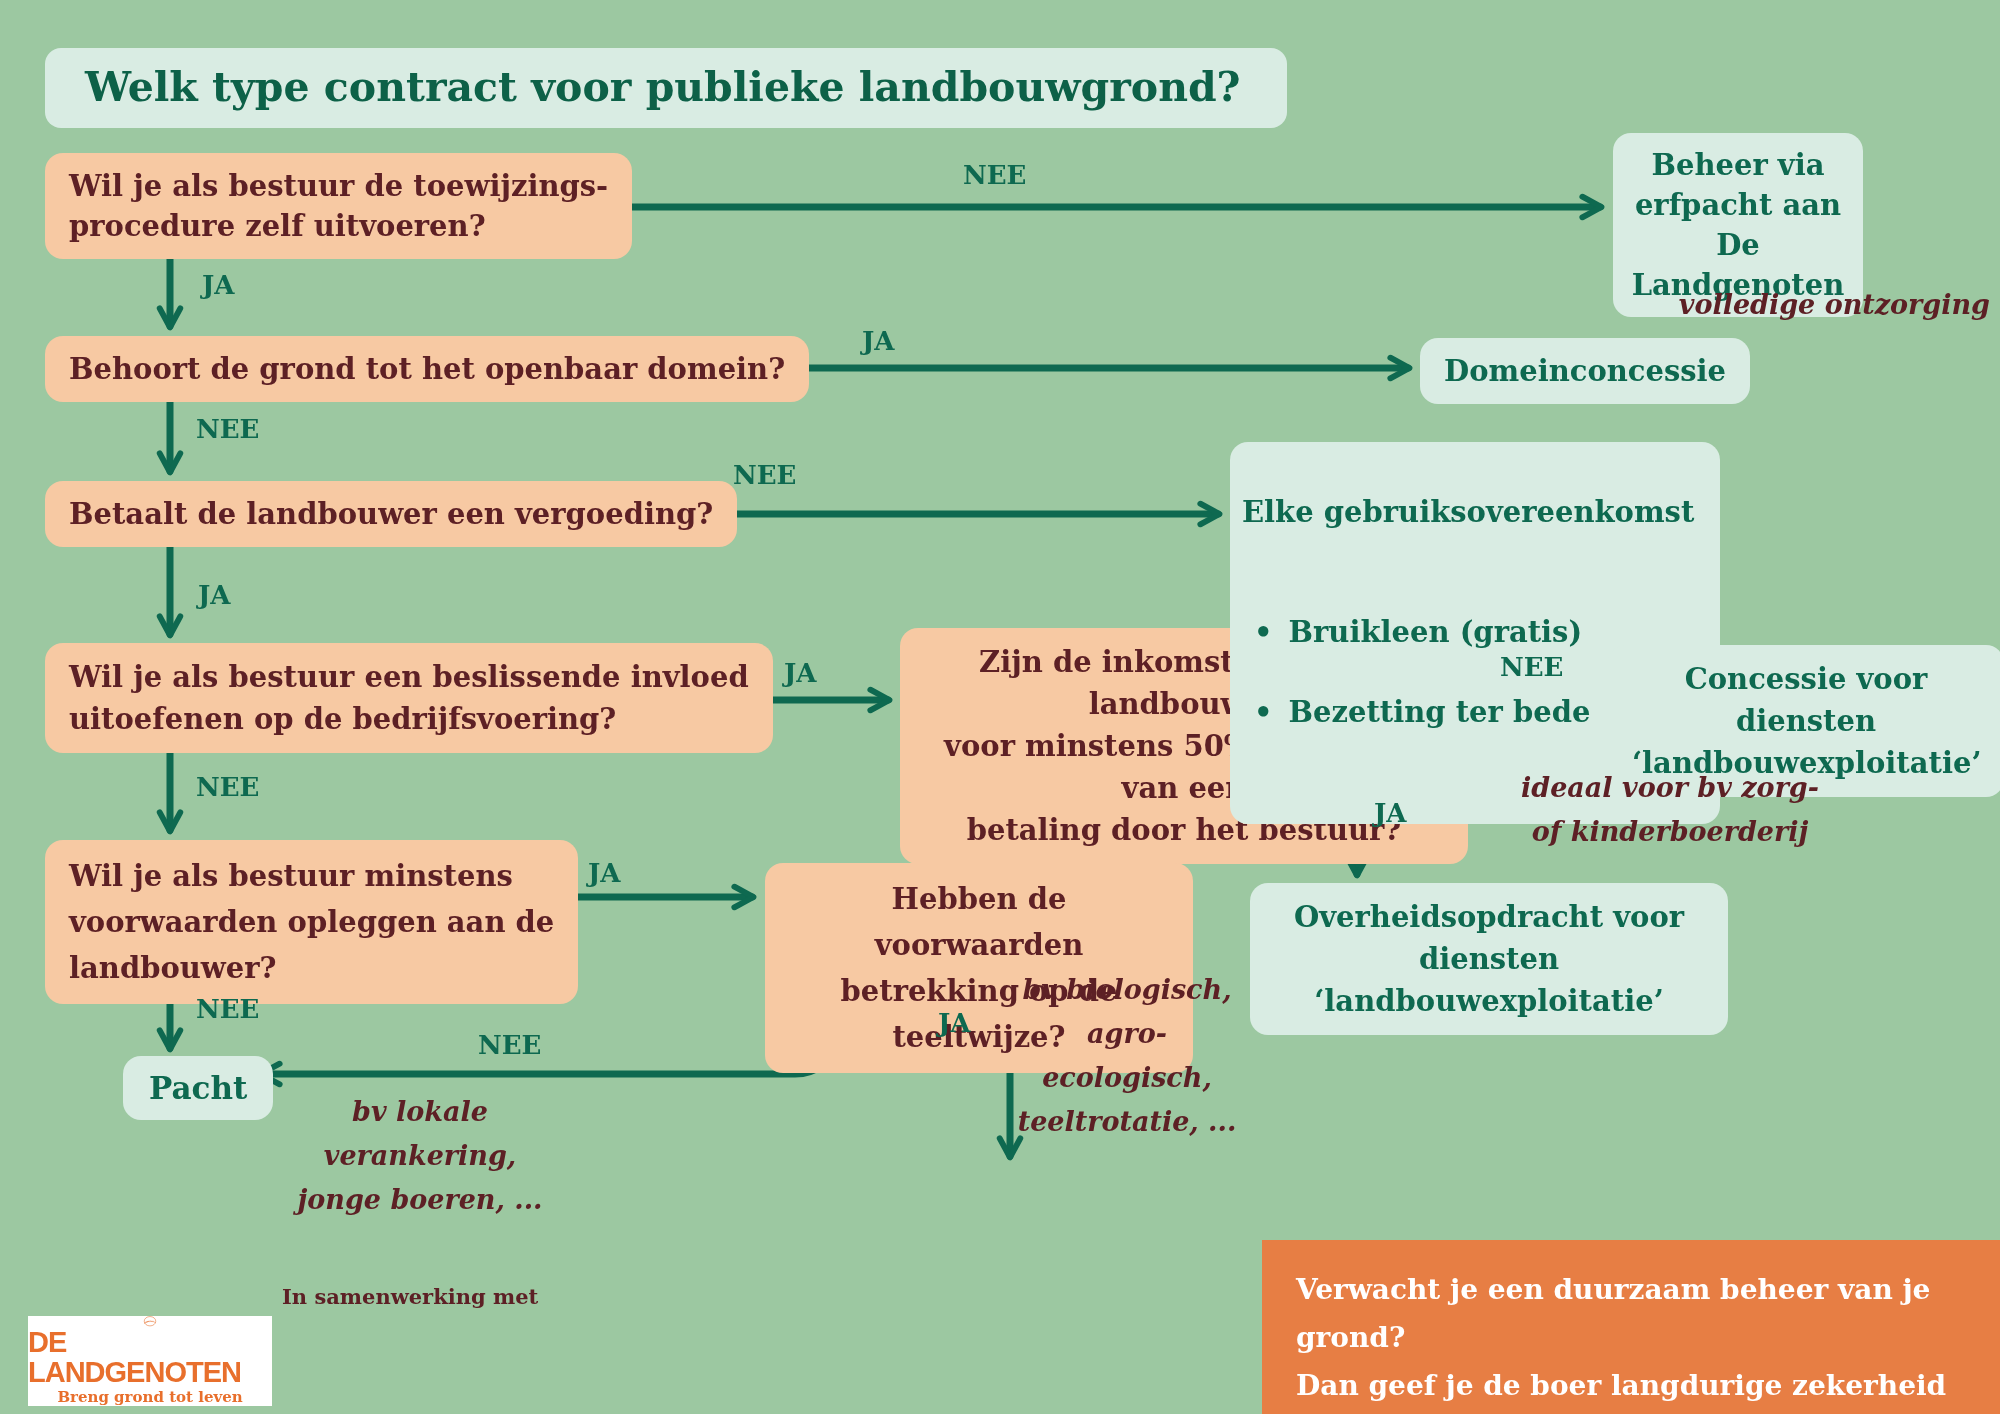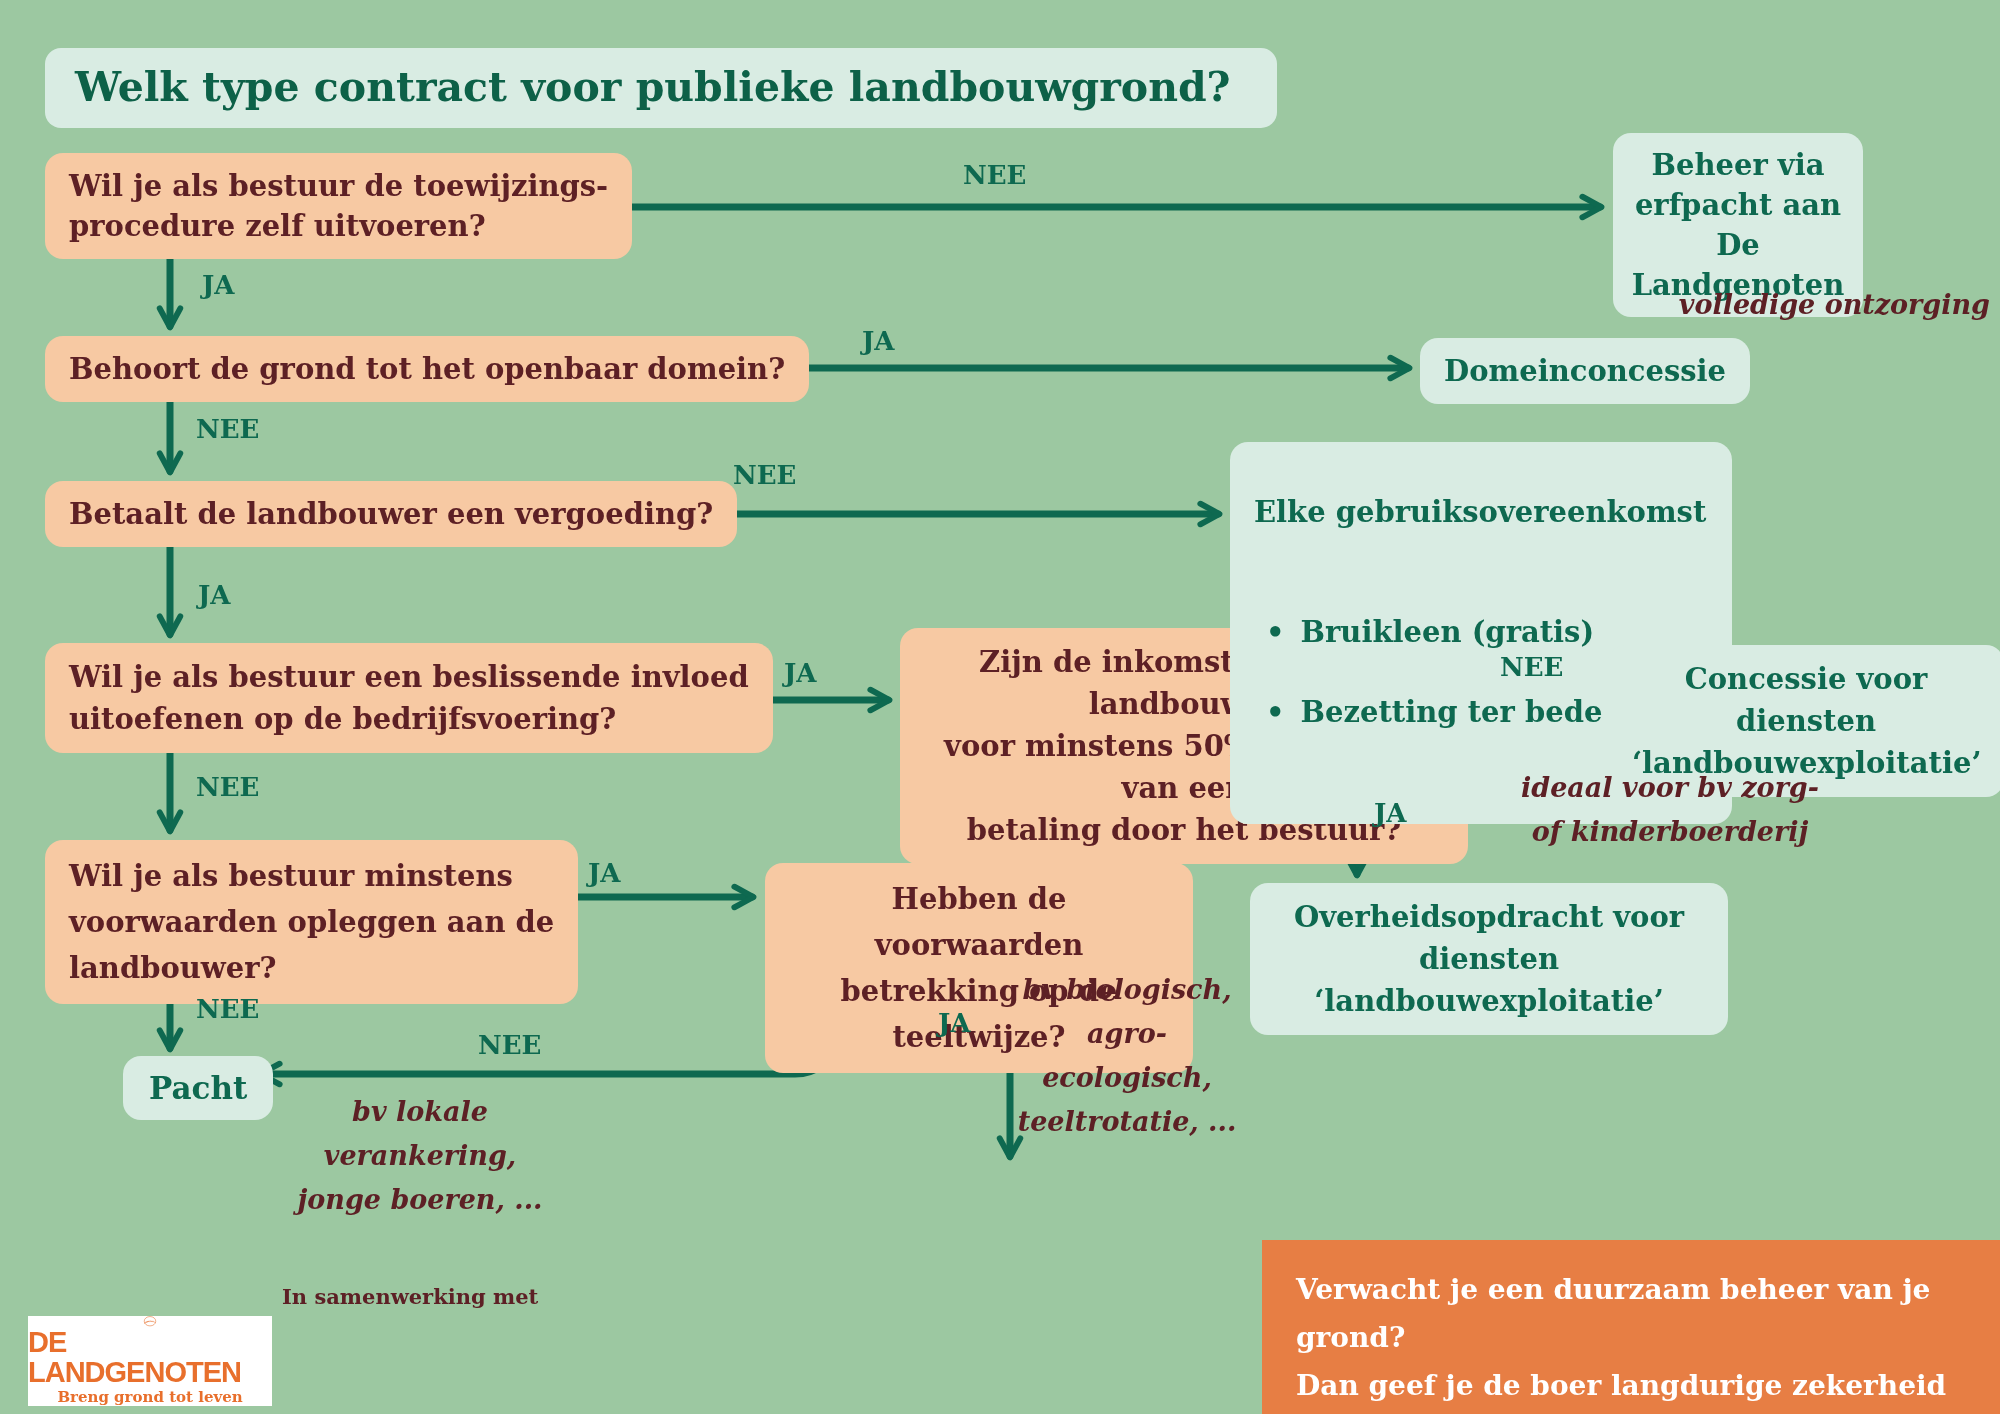--- a/index.html
+++ b/index.html
@@ -6,21 +6,21 @@
   .canvas{
     position:relative; width:2000px; height:1414px;
     background:#9cc8a1; overflow:hidden;
     font-family:"DejaVu Serif","Liberation Serif",serif;
   }
   .arrows{position:absolute;left:0;top:0;pointer-events:none;}
   .title-box{
     position:absolute; left:45px; top:48px;
     background:#d9ece3; color:#0d6148;
     font-size:41px; font-weight:bold;
-    padding:15px 46px 17px 30px; border-radius:16px;
+    padding:15px 46px 17px 40px; border-radius:16px;
     width:fit-content;
   }
   .q,.a{
     position:absolute; font-weight:bold; font-size:29px; line-height:40px;
     padding:13px 24px; border-radius:18px; white-space:pre-line;
     width:fit-content;
   }
   .q{background:#f7c9a3; color:#5d2025;}
   .a{background:#d9ece3; color:#0e6950;}
   .lbl{
@@ -108,21 +108,21 @@
   <div class="q" style="left:45px; top:840px; line-height:46px;">Wil je als bestuur minstens
 voorwaarden opleggen aan de
 landbouwer?</div>
   <div class="q" style="left:765px; top:863px; width:380px; text-align:center; line-height:46px;">Hebben de voorwaarden
 betrekking op de teeltwijze?</div>
 
   <div class="a" style="left:1613px; top:133px; width:226px; text-align:center; line-height:40px; padding:12px 12px;">Beheer via
 erfpacht aan De
 Landgenoten</div>
   <div class="a" style="left:1420px; top:338px;">Domeinconcessie</div>
-  <div class="a" style="left:1230px; top:442px; padding:10px 26px 12px 24px;">
+  <div class="a" style="left:1230px; top:442px; padding:10px 26px 12px 12px;">
     <div>Elke gebruiksovereenkomst</div>
     <ul>
       <li>Bruikleen (gratis)</li>
       <li>Bezetting ter bede</li>
     </ul>
   </div>
   <div class="a" style="left:1608px; top:645px; width:348px; text-align:center; line-height:42px;">Concessie voor diensten
 ‘landbouwexploitatie’</div>
   <div class="a" style="left:1250px; top:883px; width:430px; text-align:center; line-height:42px;">Overheidsopdracht voor
 diensten ‘landbouwexploitatie’</div>

